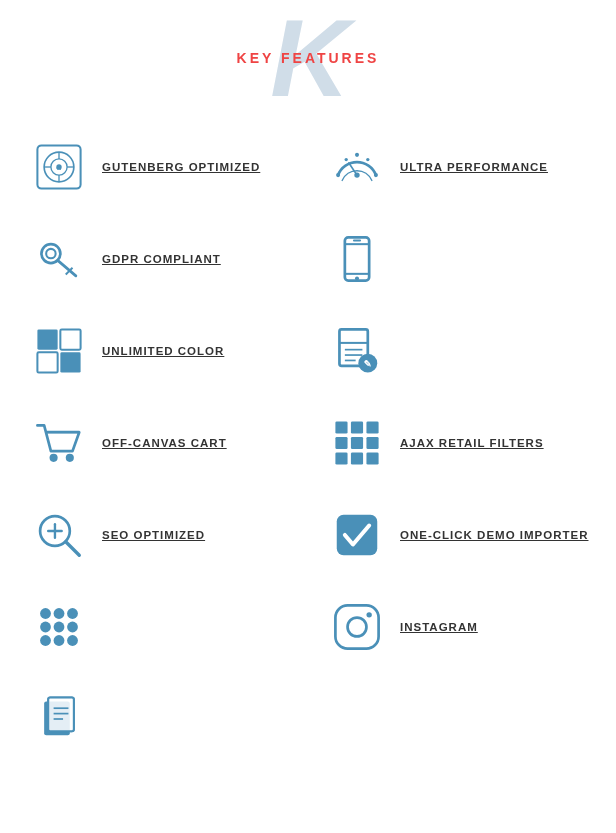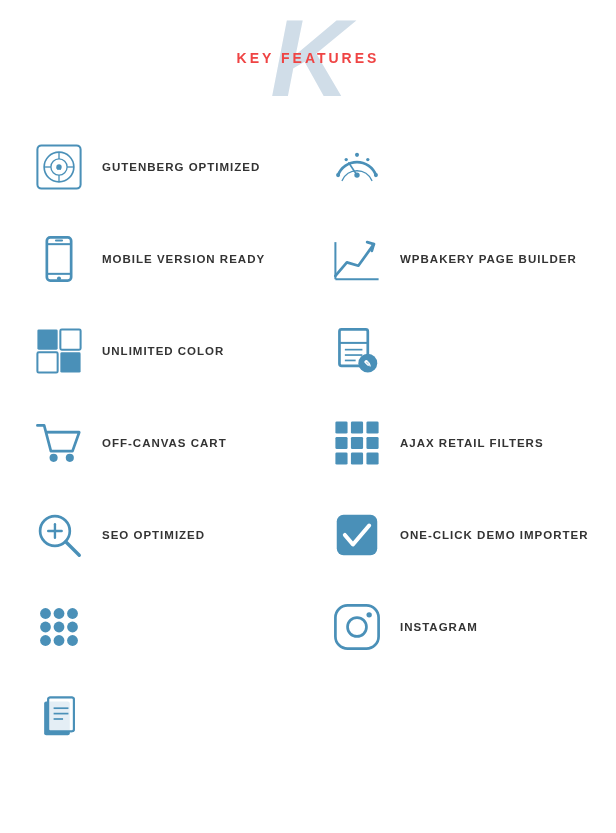--- a/index.html
+++ b/index.html
@@ -78,20 +78,21 @@
       fill: #4a90b8;
     }
 
     .feature-label {
       font-size: 11.5px;
       font-weight: 700;
       letter-spacing: 1px;
       color: #333;
       line-height: 1.4;
       text-transform: uppercase;
+      text-decoration: underline;
     }
 
     .feature-label sup {
       font-size: 8px;
       vertical-align: super;
     }
   </style>
 </head>
 <body>
 
@@ -131,49 +132,50 @@
           <circle cx="40" cy="52" r="4" fill="#4a90b8"></circle>
           <line x1="40" y1="52" x2="28" y2="34" stroke="#4a90b8" stroke-width="2.5" stroke-linecap="round"></line>
 
           <circle cx="12" cy="52" r="3" fill="#4a90b8"></circle>
           <circle cx="68" cy="52" r="3" fill="#4a90b8"></circle>
           <circle cx="40" cy="22" r="3" fill="#4a90b8"></circle>
           <circle cx="24" cy="29" r="2.5" fill="#4a90b8"></circle>
           <circle cx="56" cy="29" r="2.5" fill="#4a90b8"></circle>
         </svg>
       </div>
-    </div>
-
+      <div class="feature-label">ULTRA PERFORMANCE</div>
+    </div>
+
+    <div class="feature-item">
+      <div class="feature-icon">
+        <svg viewBox="0 0 80 80" xmlns="http://www.w3.org/2000/svg">
+
+          <circle cx="28" cy="32" r="14" fill="none" stroke="#4a90b8" stroke-width="4"></circle>
+          <circle cx="28" cy="32" r="7" fill="none" stroke="#4a90b8" stroke-width="3"></circle>
+          <line x1="38" y1="42" x2="65" y2="65" stroke="#4a90b8" stroke-width="4" stroke-linecap="round"></line>
+          <line x1="55" y1="58" x2="60" y2="53" stroke="#4a90b8" stroke-width="3"></line>
+          <line x1="50" y1="63" x2="55" y2="58" stroke="#4a90b8" stroke-width="3"></line>
+        </svg>
+      </div>
+      <div class="feature-label">GDPR COMPLIANT</div>
+    </div>
 
     <div class="feature-item">
       <div class="feature-icon">
         <svg viewBox="0 0 80 80" xmlns="http://www.w3.org/2000/svg">
 
           <rect x="22" y="8" width="36" height="64" rx="5" fill="none" stroke="#4a90b8" stroke-width="4"></rect>
           <line x1="22" y1="18" x2="58" y2="18" stroke="#4a90b8" stroke-width="3"></line>
           <line x1="22" y1="62" x2="58" y2="62" stroke="#4a90b8" stroke-width="3"></line>
           <circle cx="40" cy="69" r="3" fill="#4a90b8"></circle>
           <rect x="34" y="11" width="12" height="3" rx="1.5" fill="#4a90b8"></rect>
         </svg>
       </div>
-      <div class="feature-label">MOBILE VERSION READY</div>
-    </div>
-
-    <div class="feature-item">
-      <div class="feature-icon">
-        <svg viewBox="0 0 80 80" xmlns="http://www.w3.org/2000/svg">
-
-          <polyline points="8,65 25,45 42,50 65,18" fill="none" stroke="#4a90b8" stroke-width="4" stroke-linecap="round" stroke-linejoin="round"></polyline>
-          <polyline points="55,15 65,18 62,28" fill="none" stroke="#4a90b8" stroke-width="4" stroke-linecap="round" stroke-linejoin="round"></polyline>
-          <line x1="8" y1="70" x2="72" y2="70" stroke="#4a90b8" stroke-width="3"></line>
-          <line x1="8" y1="70" x2="8" y2="15" stroke="#4a90b8" stroke-width="3"></line>
-        </svg>
-      </div>
-      <div class="feature-label">WPBAKERY PAGE BUILDER</div>
-    </div>
+    </div>
+
 
     <div class="feature-item">
       <div class="feature-icon">
         <svg viewBox="0 0 80 80" xmlns="http://www.w3.org/2000/svg">
 
           <rect x="8" y="8" width="30" height="30" rx="2" fill="#4a90b8"></rect>
           <rect x="42" y="8" width="30" height="30" rx="2" fill="none" stroke="#4a90b8" stroke-width="3"></rect>
           <rect x="8" y="42" width="30" height="30" rx="2" fill="none" stroke="#4a90b8" stroke-width="3"></rect>
           <rect x="42" y="42" width="30" height="30" rx="2" fill="#4a90b8"></rect>
         </svg>

